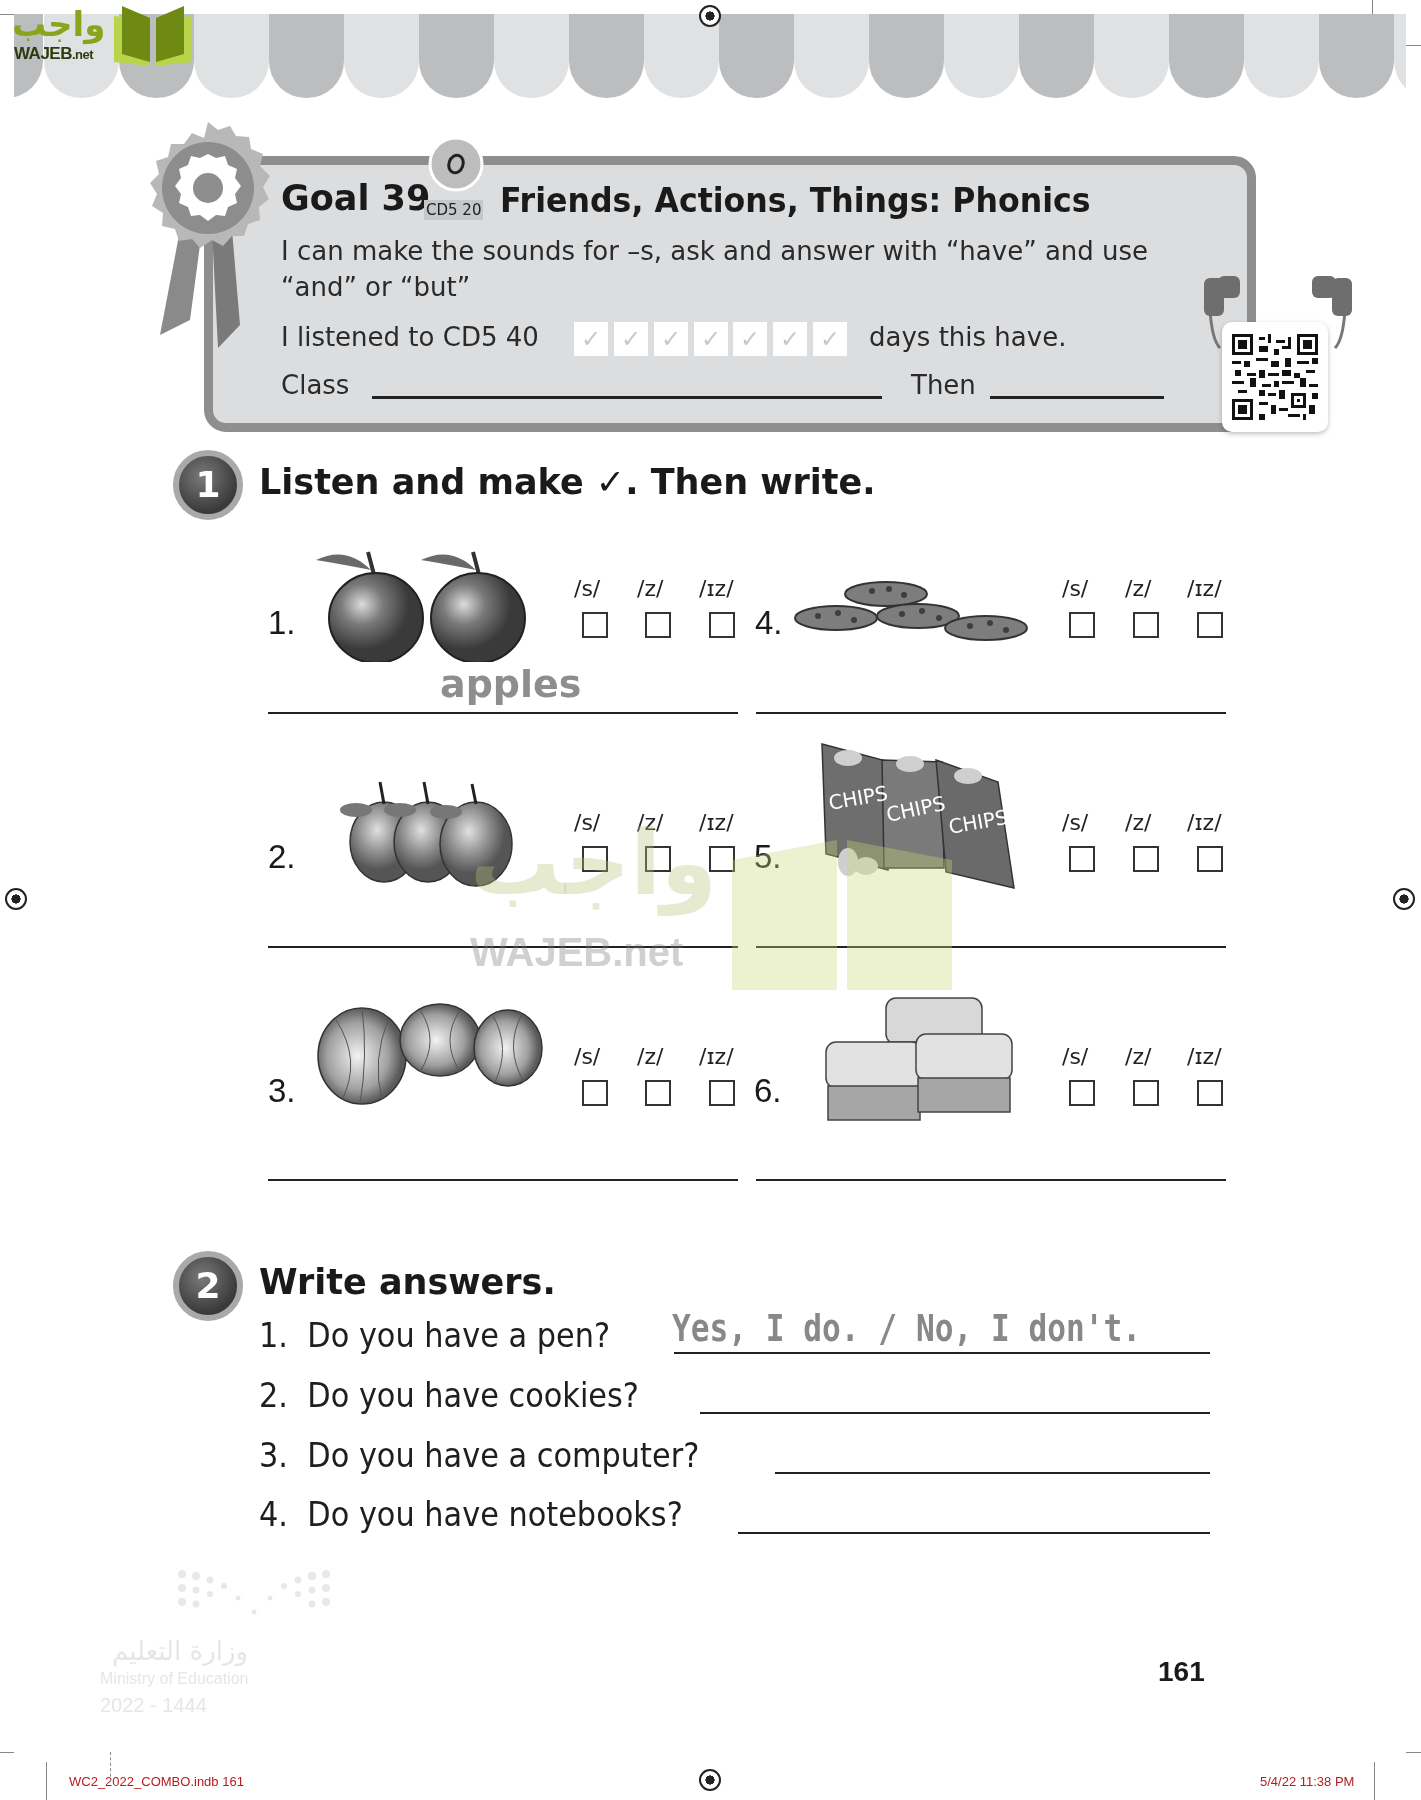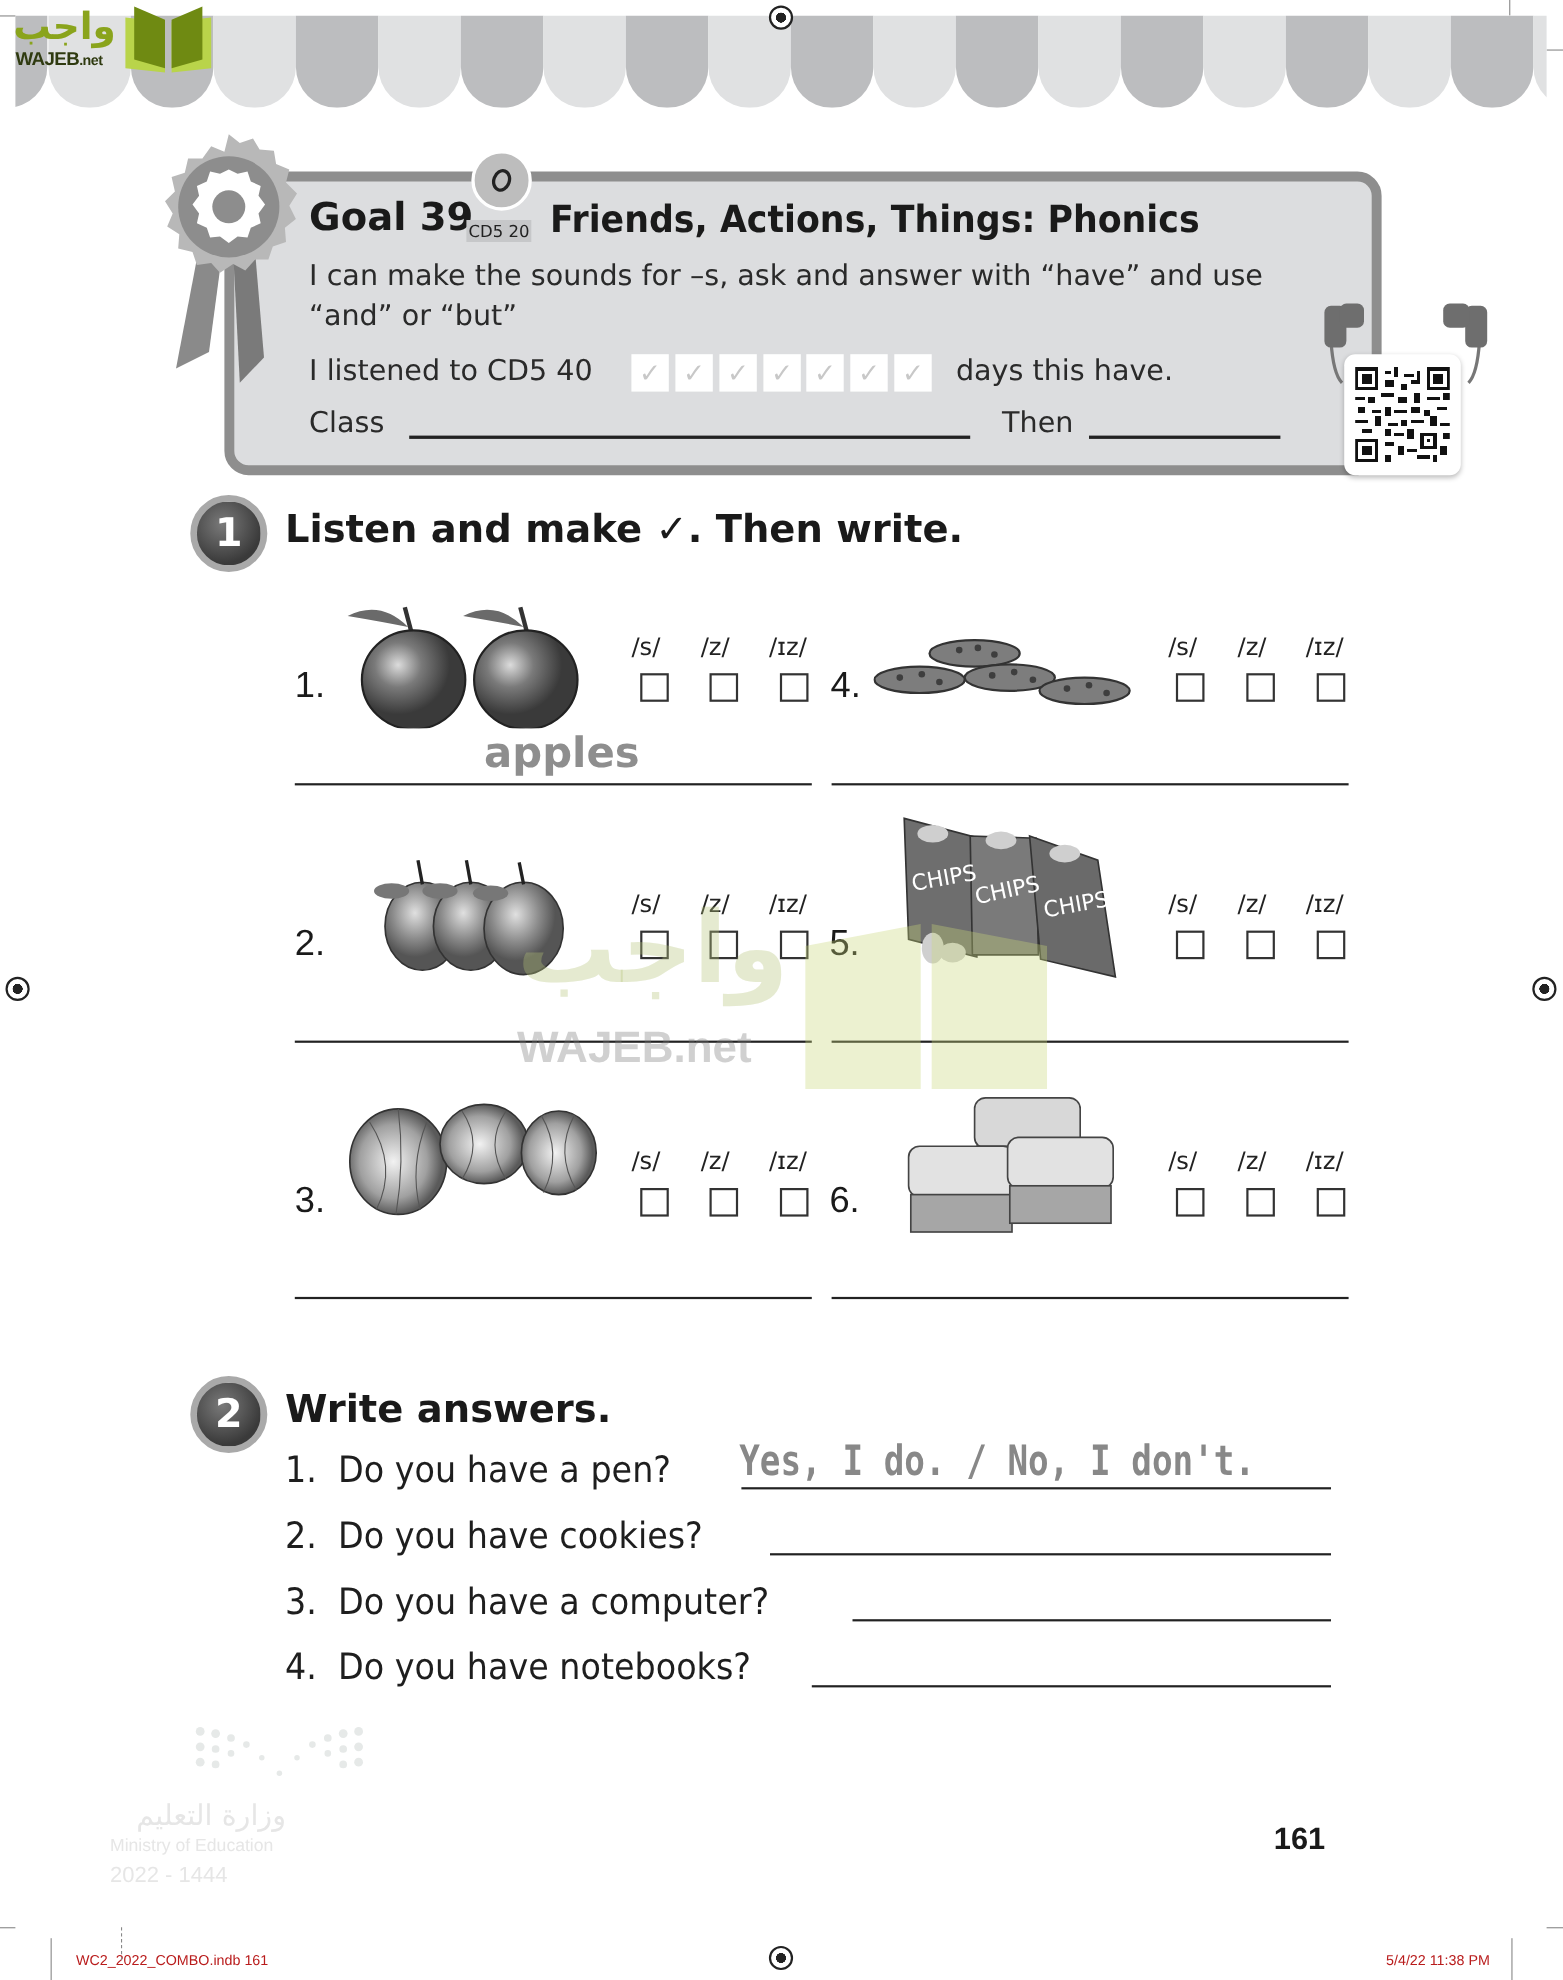--- a/index.html
+++ b/index.html
@@ -38,21 +38,21 @@
   .sample{position:absolute;font:bold 38px "DejaVu Sans",sans-serif;color:#8e8e8e}
 
   .q{position:absolute;font:33px "DejaVu Sans",sans-serif;color:#1e1e1e;white-space:nowrap;transform:scaleX(0.92);transform-origin:left}
   .sample2{position:absolute;font:bold 38px "DejaVu Sans Mono",monospace;color:#888;white-space:nowrap;transform:scaleX(0.82);transform-origin:left}
 
   .page-num{position:absolute;left:1158px;top:1656px;font:bold 28px "Liberation Sans",sans-serif;color:#1a1a1a}
   .slug{position:absolute;font:13px "Liberation Sans",sans-serif;color:#b91c1c;white-space:nowrap}
   .reg{position:absolute;width:22px;height:22px;border-radius:50%;border:2px solid #222;background:radial-gradient(circle,#222 35%,#fff 37%)}
 
   .ministry{position:absolute;left:100px;top:1560px;color:#e6e6e6}
-  .ministry .ar{font:26px "DejaVu Sans",sans-serif;direction:rtl;position:absolute;left:0;top:76px;width:160px;text-align:right}
+  .ministry .ar{font:26px "DejaVu Sans",sans-serif;direction:rtl;position:absolute;left:0;top:76px;width:160px;text-align:center}
   .ministry .en{font:16px "Liberation Sans",sans-serif;position:absolute;left:0;top:110px;white-space:nowrap}
   .ministry .yr{font:20px "Liberation Sans",sans-serif;position:absolute;left:0;top:134px;white-space:nowrap}
 
   .watermark{position:absolute;left:470px;top:820px;width:500px;height:170px;pointer-events:none}
 </style>
 </head>
 <body>
 
 <div class="crop-line" style="left:0;top:14px;width:14px;height:1px"></div>
 <div class="crop-line" style="left:1406px;top:45px;width:15px;height:1px"></div>

